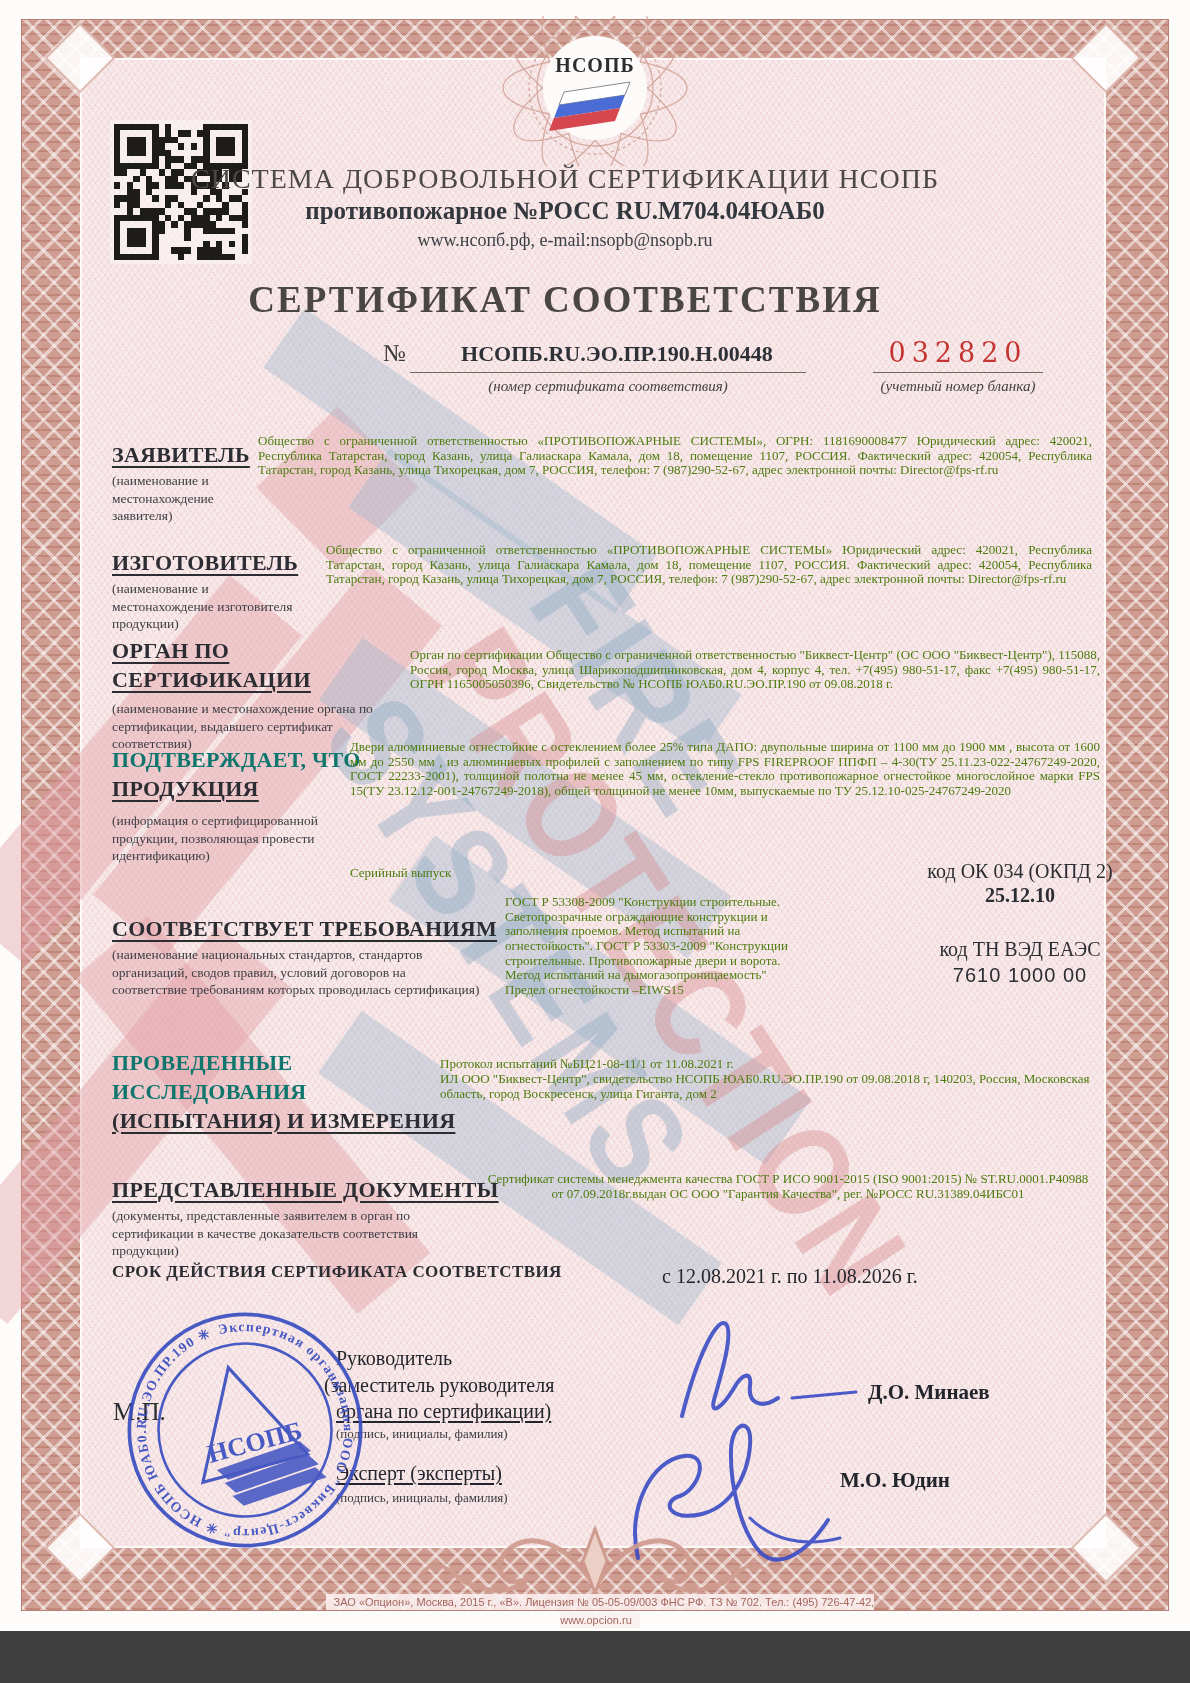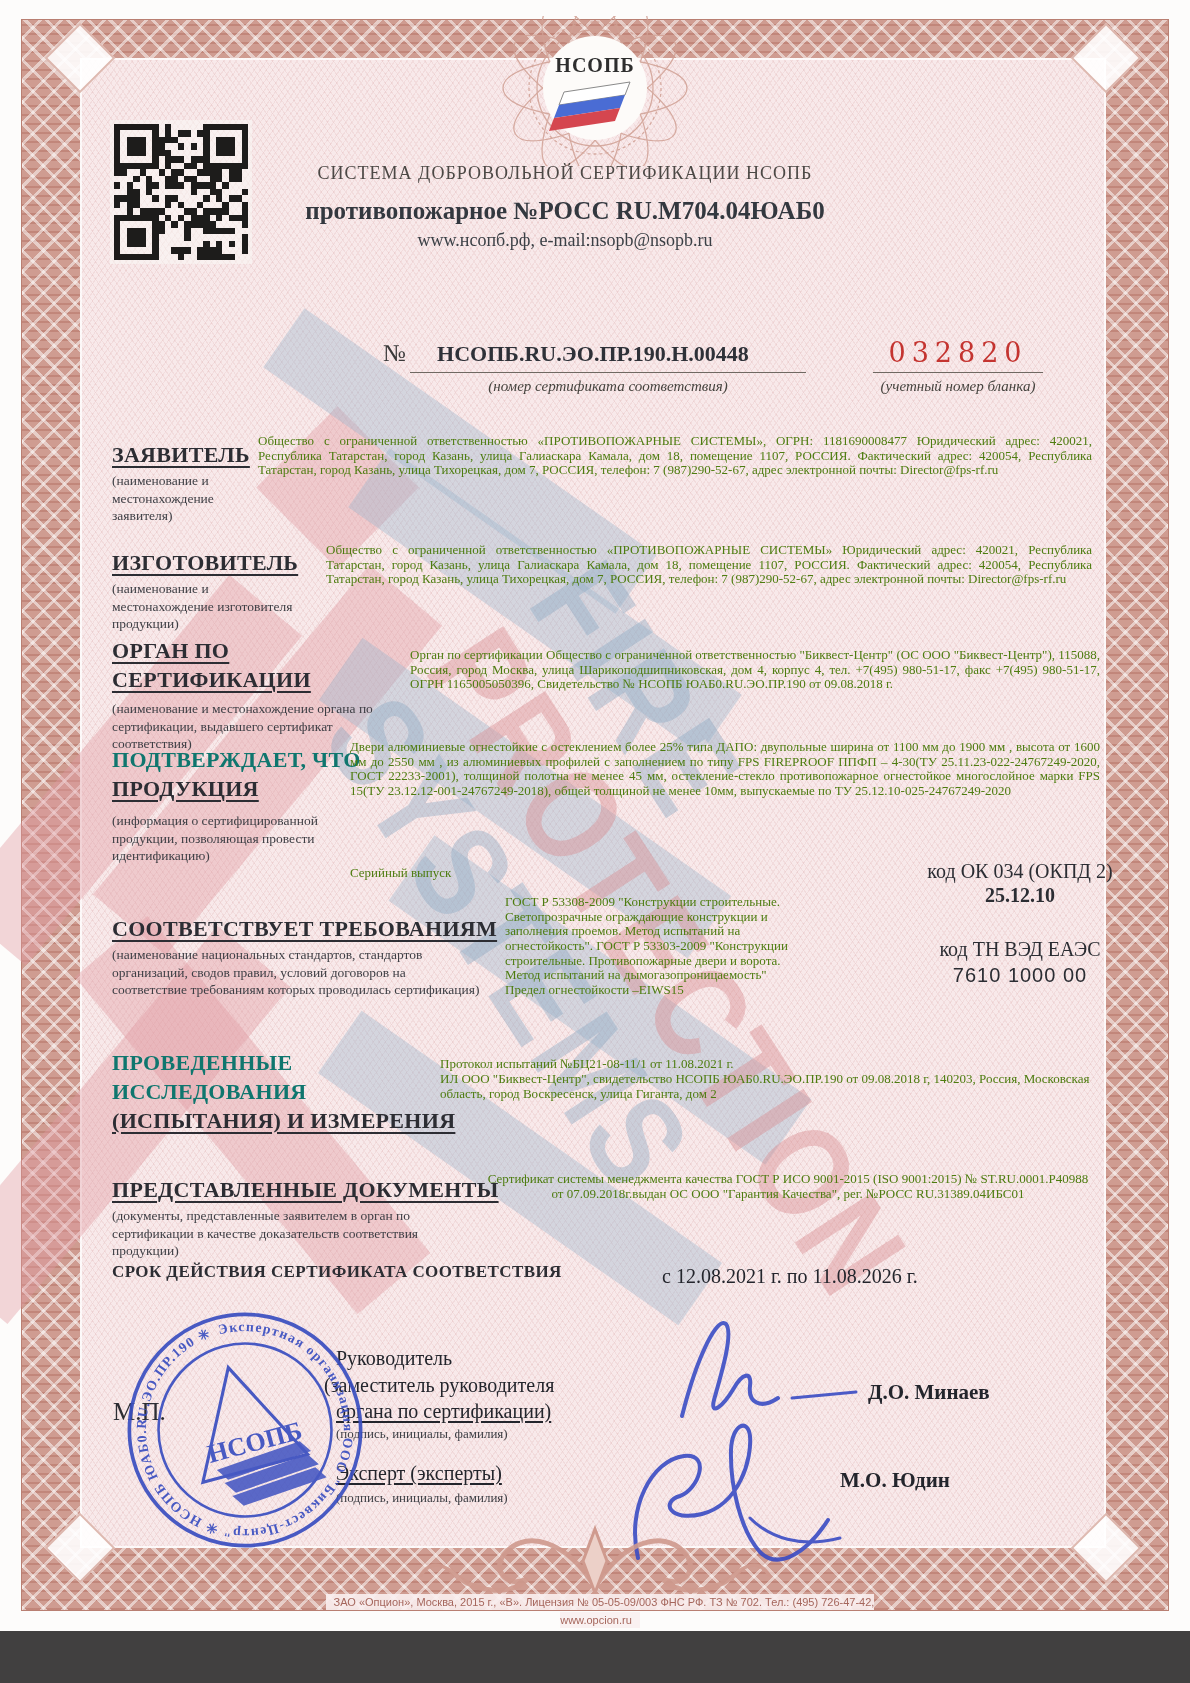--- a/index.html
+++ b/index.html
@@ -31,21 +31,21 @@
   .wm-text{position:absolute;left:615px;top:545px;transform:rotate(57deg);transform-origin:0 0;
     font-family:"Liberation Sans","DejaVu Sans",sans-serif;font-weight:700;
     font-size:132px;line-height:.93;letter-spacing:6px;opacity:.42;white-space:nowrap;}
   .wm-text span{display:block;transform:scaleX(.82);transform-origin:0 0;}
   .wm-text .b{color:#8fabc4;}
   .wm-text .r{color:#d98c90;}
 
   .content{position:absolute;inset:0;color:#26262b;}
   .abs{position:absolute;}
   .ctr{text-align:center;}
-  .hdr1{font-size:18px;letter-spacing:1px;color:#4c4845;}
+  .hdr1{font-size:28px;letter-spacing:1px;color:#4c4845;}
   .hdr2{font-size:25px;font-weight:700;color:#33383f;}
   .hdr3{font-size:18px;color:#3b4046;}
   .title{font-size:37px;font-weight:700;letter-spacing:2px;color:#4a4643;}
   .numsign{font-size:24px;color:#3a3a3a;}
   .certnum{font-size:22px;font-weight:700;color:#2e3138;}
   .blanknum{font-size:27px;letter-spacing:6px;color:#c43430;font-family:"DejaVu Serif",serif;}
   .uline{border-bottom:1.5px solid #6f6962;}
   .small-italic{font-style:italic;font-size:15px;color:#45433e;}
   .sec-label{font-size:22px;font-weight:700;letter-spacing:.3px;color:#2c2d33;
     text-decoration:underline;text-decoration-thickness:2px;text-underline-offset:4px;
@@ -566,23 +566,24 @@
       <g>
         <polygon points="84,76 150,66 145,79 79,89" fill="#ffffff" stroke="#8a8a8a" stroke-width="1"></polygon>
         <polygon points="79,89 145,79 140,92 74,102" fill="#4a6cd4"></polygon>
         <polygon points="74,102 140,92 135,105 69,115" fill="#d5464f"></polygon>
       </g>
     </svg>
 
     <div class="abs hdr1 ctr" style="left:30px;top:163px;width:1070px;">СИСТЕМА ДОБРОВОЛЬНОЙ СЕРТИФИКАЦИИ НСОПБ</div>
     <div class="abs hdr2 ctr" style="left:30px;top:197px;width:1070px;">противопожарное №РОСС RU.М704.04ЮАБ0</div>
     <div class="abs hdr3 ctr" style="left:30px;top:230px;width:1070px;">www.нсопб.рф, e-mail:nsopb@nsopb.ru</div>
+    <div class="abs title ctr" style="left:30px;top:278px;width:1070px;">СЕРТИФИКАТ СООТВЕТСТВИЯ</div>
 
     <div class="abs numsign" style="left:383px;top:340px;">№</div>
-    <div class="abs certnum ctr" style="left:396px;top:341px;width:394px;">НСОПБ.RU.ЭО.ПР.190.Н.00448</div>
+    <div class="abs certnum ctr" style="left:420px;top:341px;width:394px;">НСОПБ.RU.ЭО.ПР.190.Н.00448</div>
     <div class="abs uline" style="left:410px;top:372px;width:396px;"></div>
     <div class="abs small-italic ctr" style="left:410px;top:378px;width:396px;">(номер сертификата соответствия)</div>
     <div class="abs blanknum ctr" style="left:873px;top:337px;width:170px;">032820</div>
     <div class="abs uline" style="left:873px;top:372px;width:170px;"></div>
     <div class="abs small-italic ctr" style="left:853px;top:378px;width:210px;">(учетный номер бланка)</div>
 
     <div class="abs sec-label" style="left:112px;top:440px;">ЗАЯВИТЕЛЬ</div>
     <div class="abs sec-caption" style="left:112px;top:472px;width:220px;">(наименование и
 местонахождение
 заявителя)</div>

